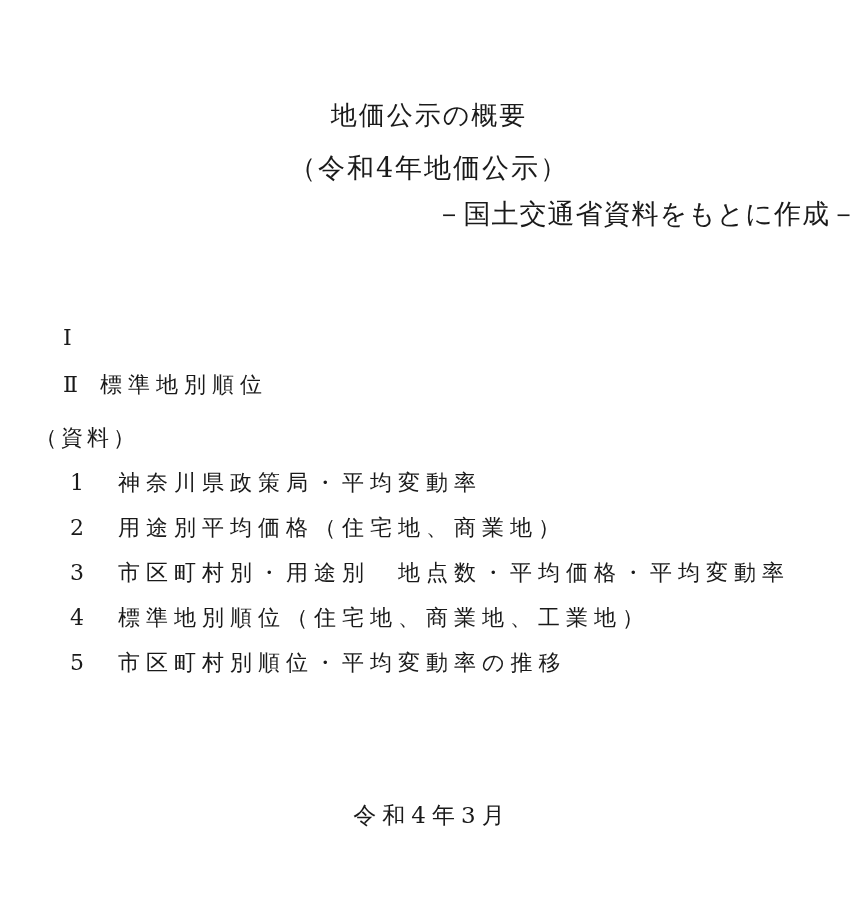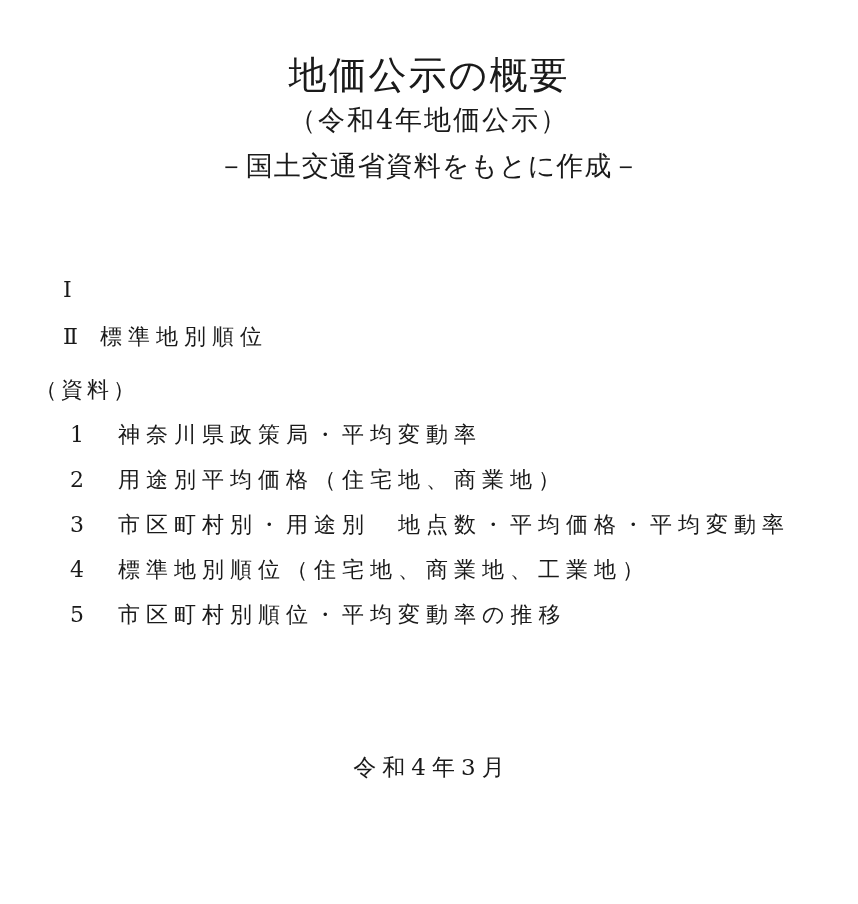--- a/index.html
+++ b/index.html
@@ -12,38 +12,38 @@
     width: 858px;
     height: 904px;
     margin: 0 auto;
     background: #ffffff;
     color: #1a1a1a;
     font-family: "DejaVu Serif", "Liberation Serif", serif;
     overflow: hidden;
     box-sizing: border-box;
   }
   .title {
-    margin-top: 48px;
-    font-size: 38px;
+    margin-top: 88px;
+    font-size: 26px;
     line-height: 54px;
     text-align: center;
     letter-spacing: 2px;
   }
   .subtitle {
-    margin-top: 0;
+    margin-top: 8px;
     font-size: 27px;
     line-height: 35px;
     text-align: center;
     letter-spacing: 2px;
   }
   .attribution {
     margin-top: 11px;
     font-size: 27px;
     line-height: 35px;
-    text-align: center;
+    text-align: right;
     letter-spacing: 1px;
   }
   .toc {
     margin-top: 92px;
     margin-left: 63px;
   }
   .toc-item {
     display: flex;
     align-items: baseline;
     font-size: 22px;

